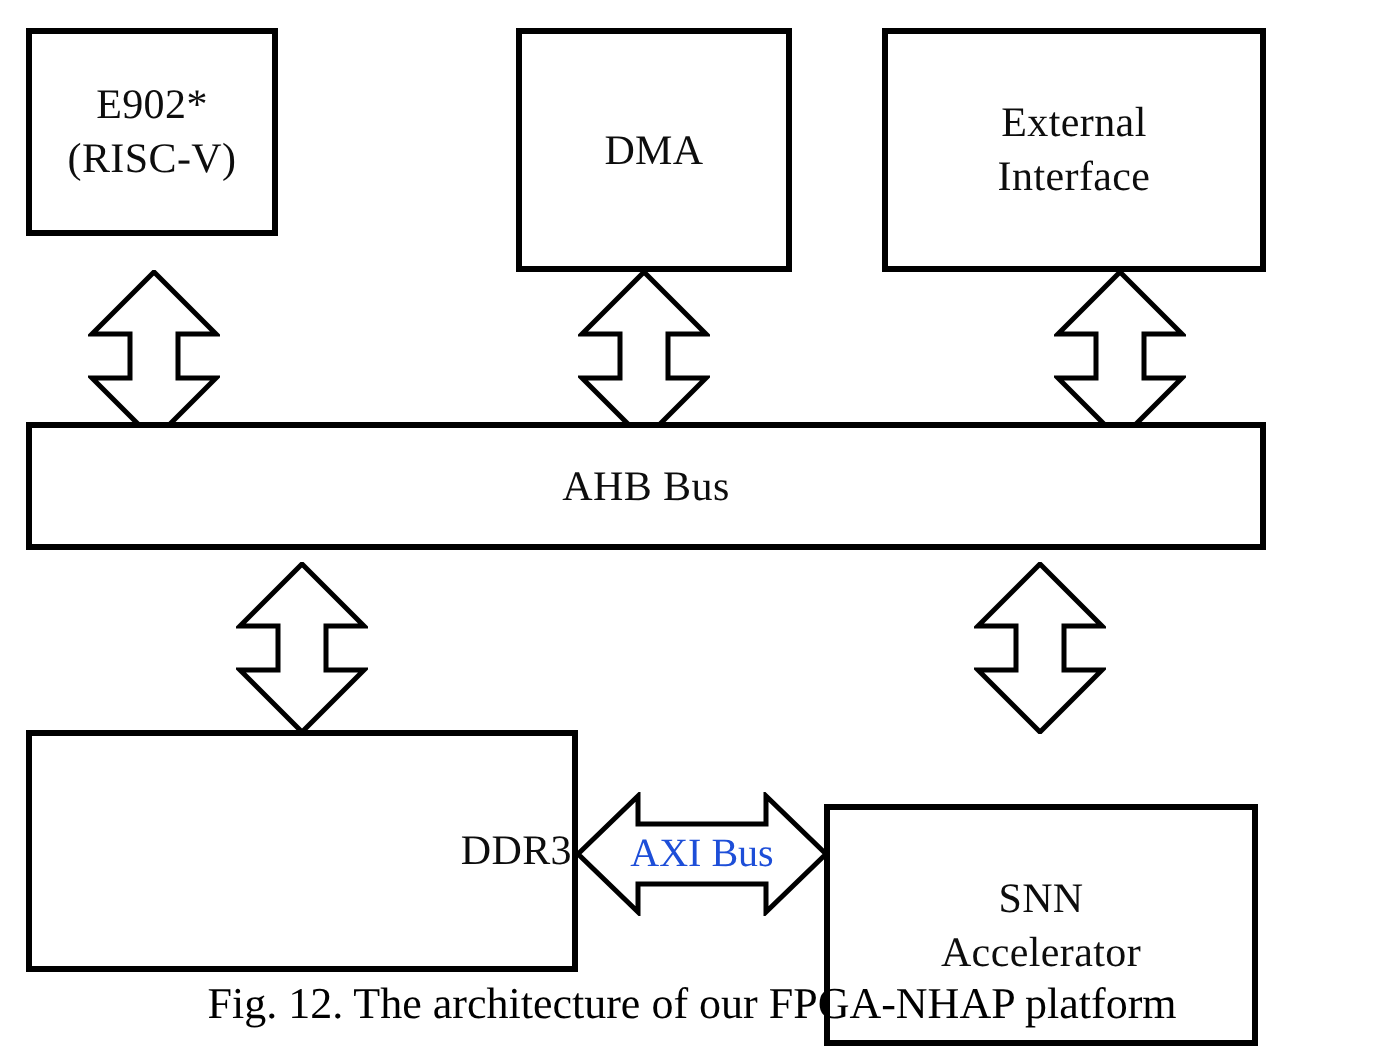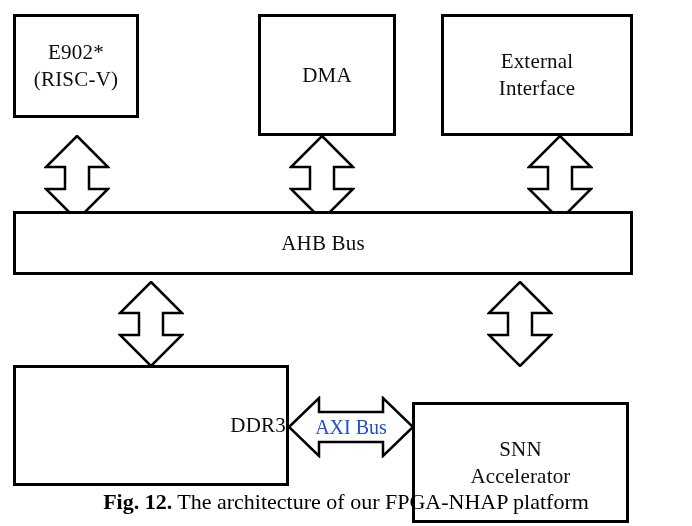--- a/index.html
+++ b/index.html
@@ -96,21 +96,21 @@
     position: absolute;
     left: 0;
     top: 489px;
     width: 692px;
     text-align: center;
     font-size: 22px;
     color: #000000;
     white-space: nowrap;
   }
   #caption .cap-bold {
-    font-weight: bold;
+    font-weight: normal;
   }
 </style>
 </head>
 <body>
 
 <div id="figure">
 
   <div class="block" id="box-e902">
     <span class="block-label">E902*
 (RISC-V)</span>

